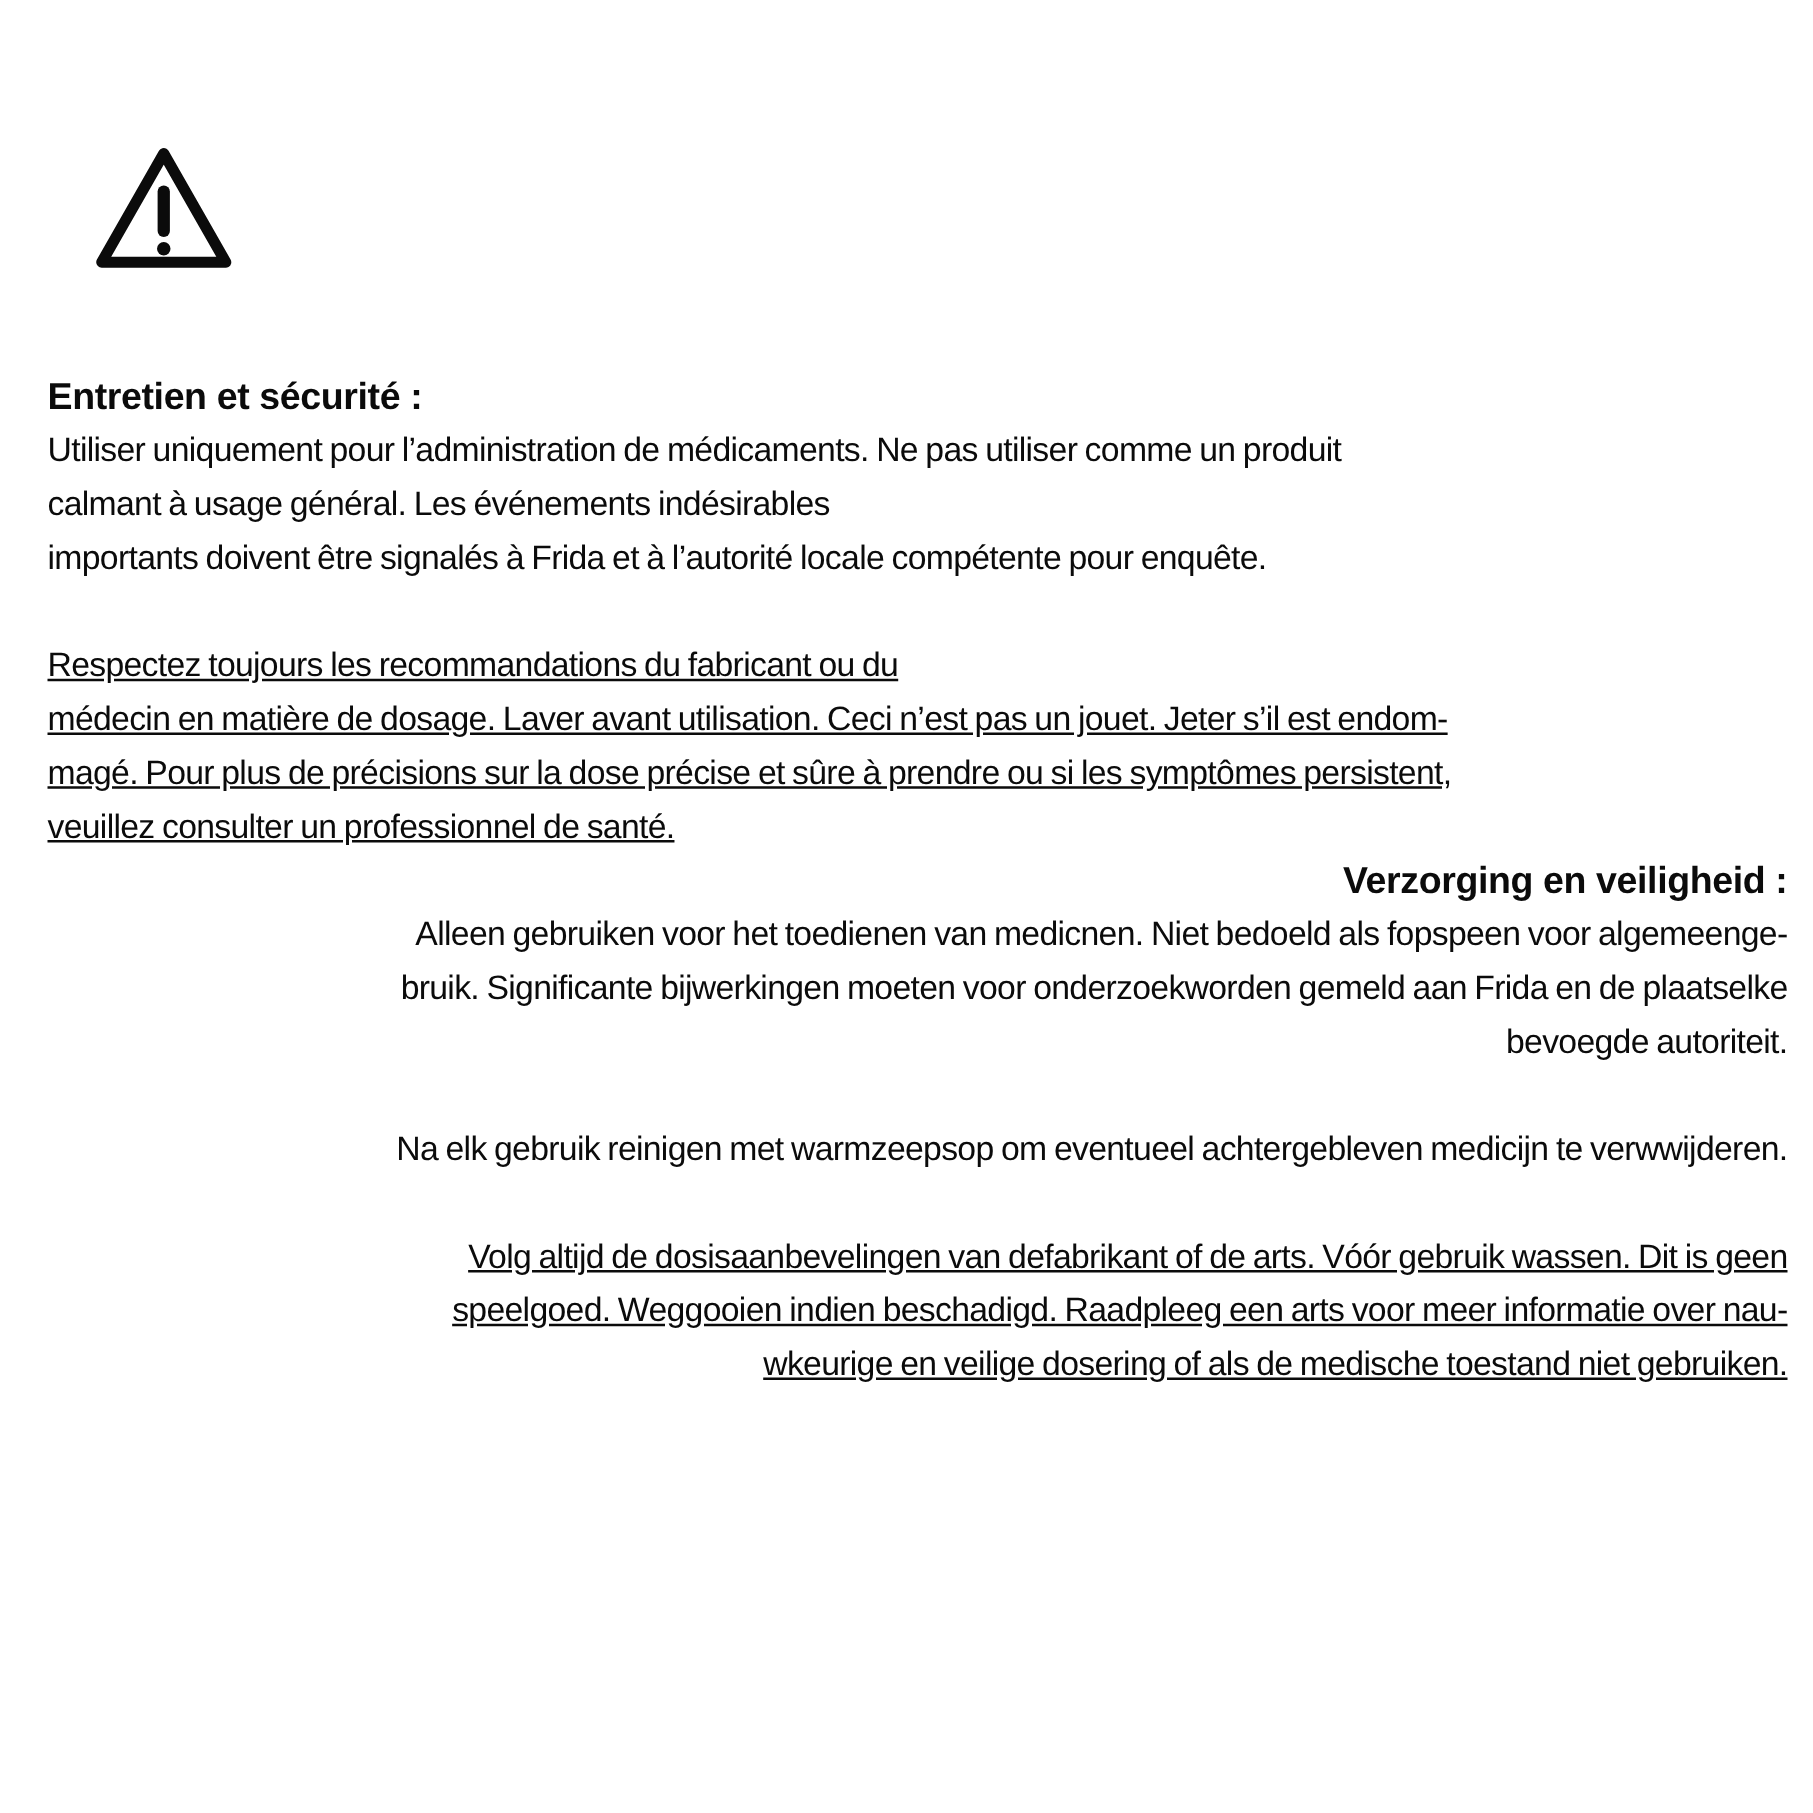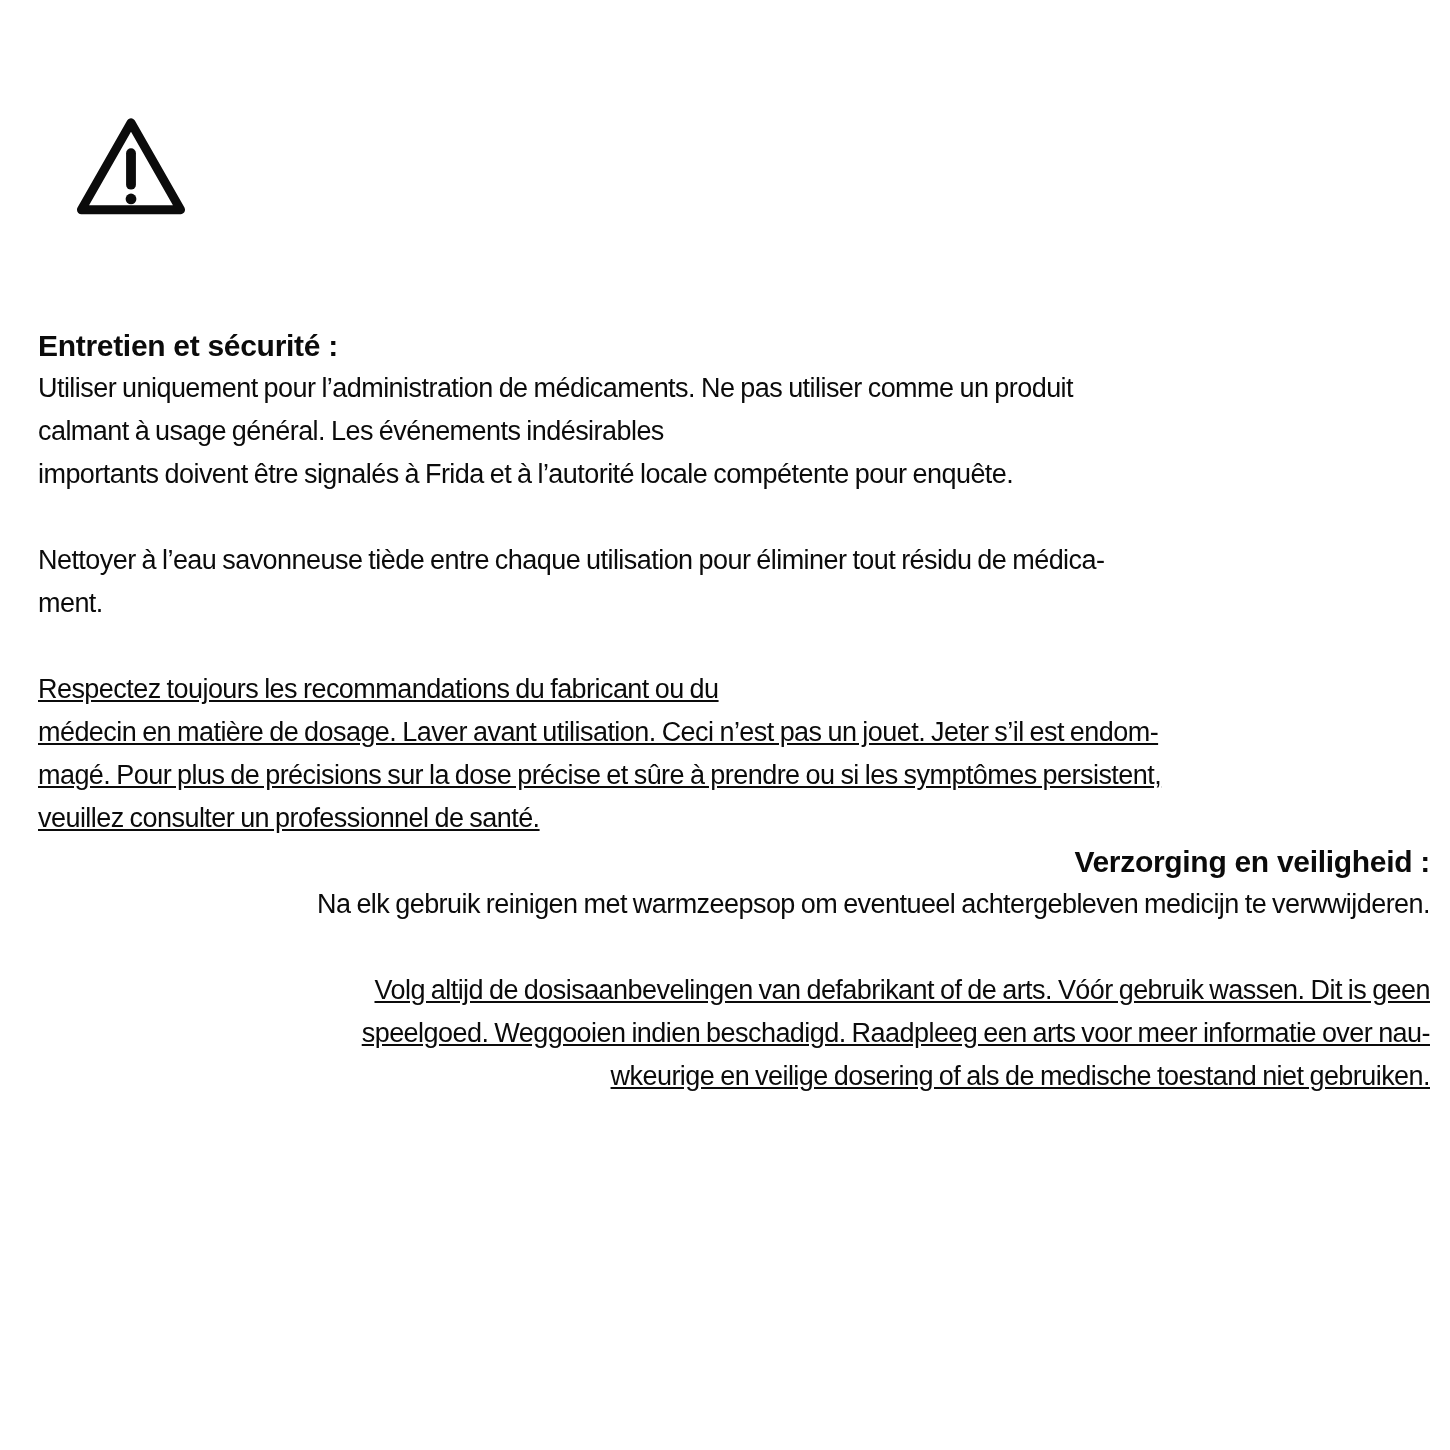--- a/index.html
+++ b/index.html
@@ -42,21 +42,21 @@
     letter-spacing: -0.55px;
     word-spacing: -1px;
     line-height: 43px;
     white-space: pre;
   }
   .para:last-child {
     margin-bottom: 0;
     text-decoration: underline;
   }
   .section-french {
-    margin-top: 100px;
+    margin-top: 72px;
   }
   .section-dutch {
     margin-top: 0;
     text-align: right;
   }
 </style>
 </head>
 <body>
 
 <div class="page">
@@ -67,29 +67,30 @@
       <path d="M 60 42 L 60 74" fill="none" stroke="#0b0b0b" stroke-width="10" stroke-linecap="round"></path>
       <circle cx="60" cy="88.5" r="5.5" fill="#0b0b0b"></circle>
     </svg>
   </div>
 
   <section class="section-french">
     <h2 class="section-heading">Entretien et sécurité :</h2>
     <p class="para">Utiliser uniquement pour l’administration de médicaments. Ne pas utiliser comme un produit
 calmant à usage général. Les événements indésirables
 importants doivent être signalés à Frida et à l’autorité locale compétente pour enquête.</p>
-    <p class="para">Nettoyer à l’eau savonneuse tiède entre chaque utilisation pour éliminer tout résidu de médica-
-ment.</p>
     <p class="para">Respectez toujours les recommandations du fabricant ou du
 médecin en matière de dosage. Laver avant utilisation. Ceci n’est pas un jouet. Jeter s’il est endom-
 magé. Pour plus de précisions sur la dose précise et sûre à prendre ou si les symptômes persistent,
 veuillez consulter un professionnel de santé.</p>
   </section>
 
   <section class="section-dutch">
     <h2 class="section-heading">Verzorging en veiligheid :</h2>
+    <p class="para">Alleen gebruiken voor het toedienen van medicnen. Niet bedoeld als fopspeen voor algemeenge-
+bruik. Significante bijwerkingen moeten voor onderzoekworden gemeld aan Frida en de plaatselke
+bevoegde autoriteit.</p>
     <p class="para">Na elk gebruik reinigen met warmzeepsop om eventueel achtergebleven medicijn te verwwijderen.</p>
     <p class="para">Volg altijd de dosisaanbevelingen van defabrikant of de arts. Vóór gebruik wassen. Dit is geen
 speelgoed. Weggooien indien beschadigd. Raadpleeg een arts voor meer informatie over nau-
 wkeurige en veilige dosering of als de medische toestand niet gebruiken.</p>
   </section>
 
 </div>
 
 </body></html>

